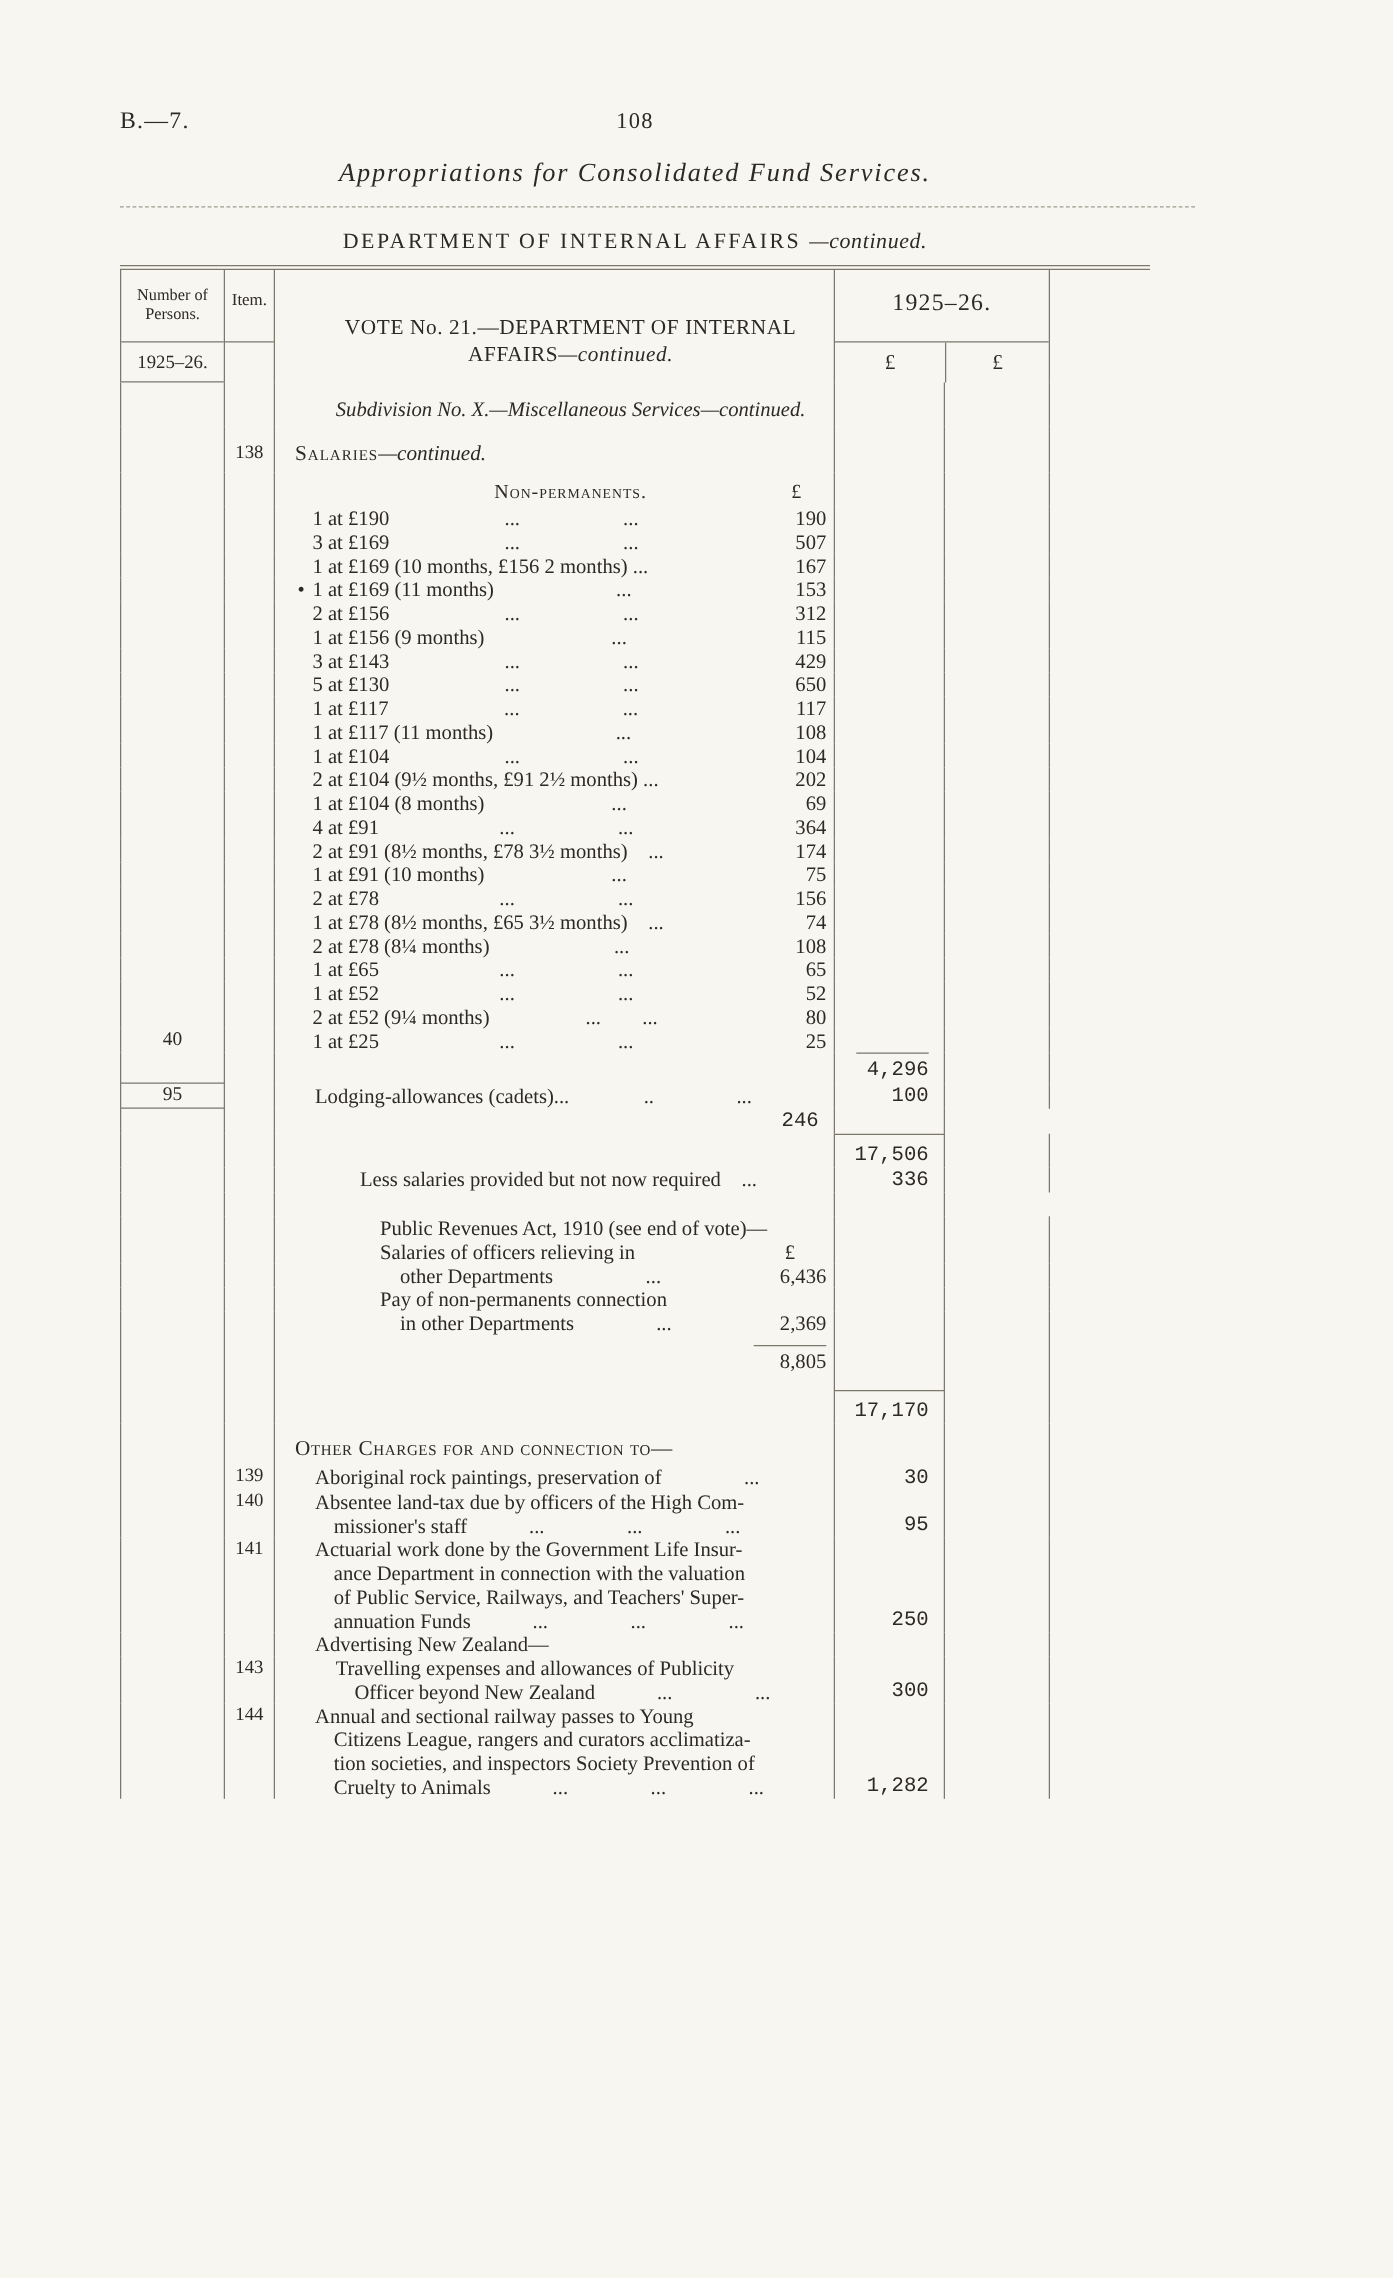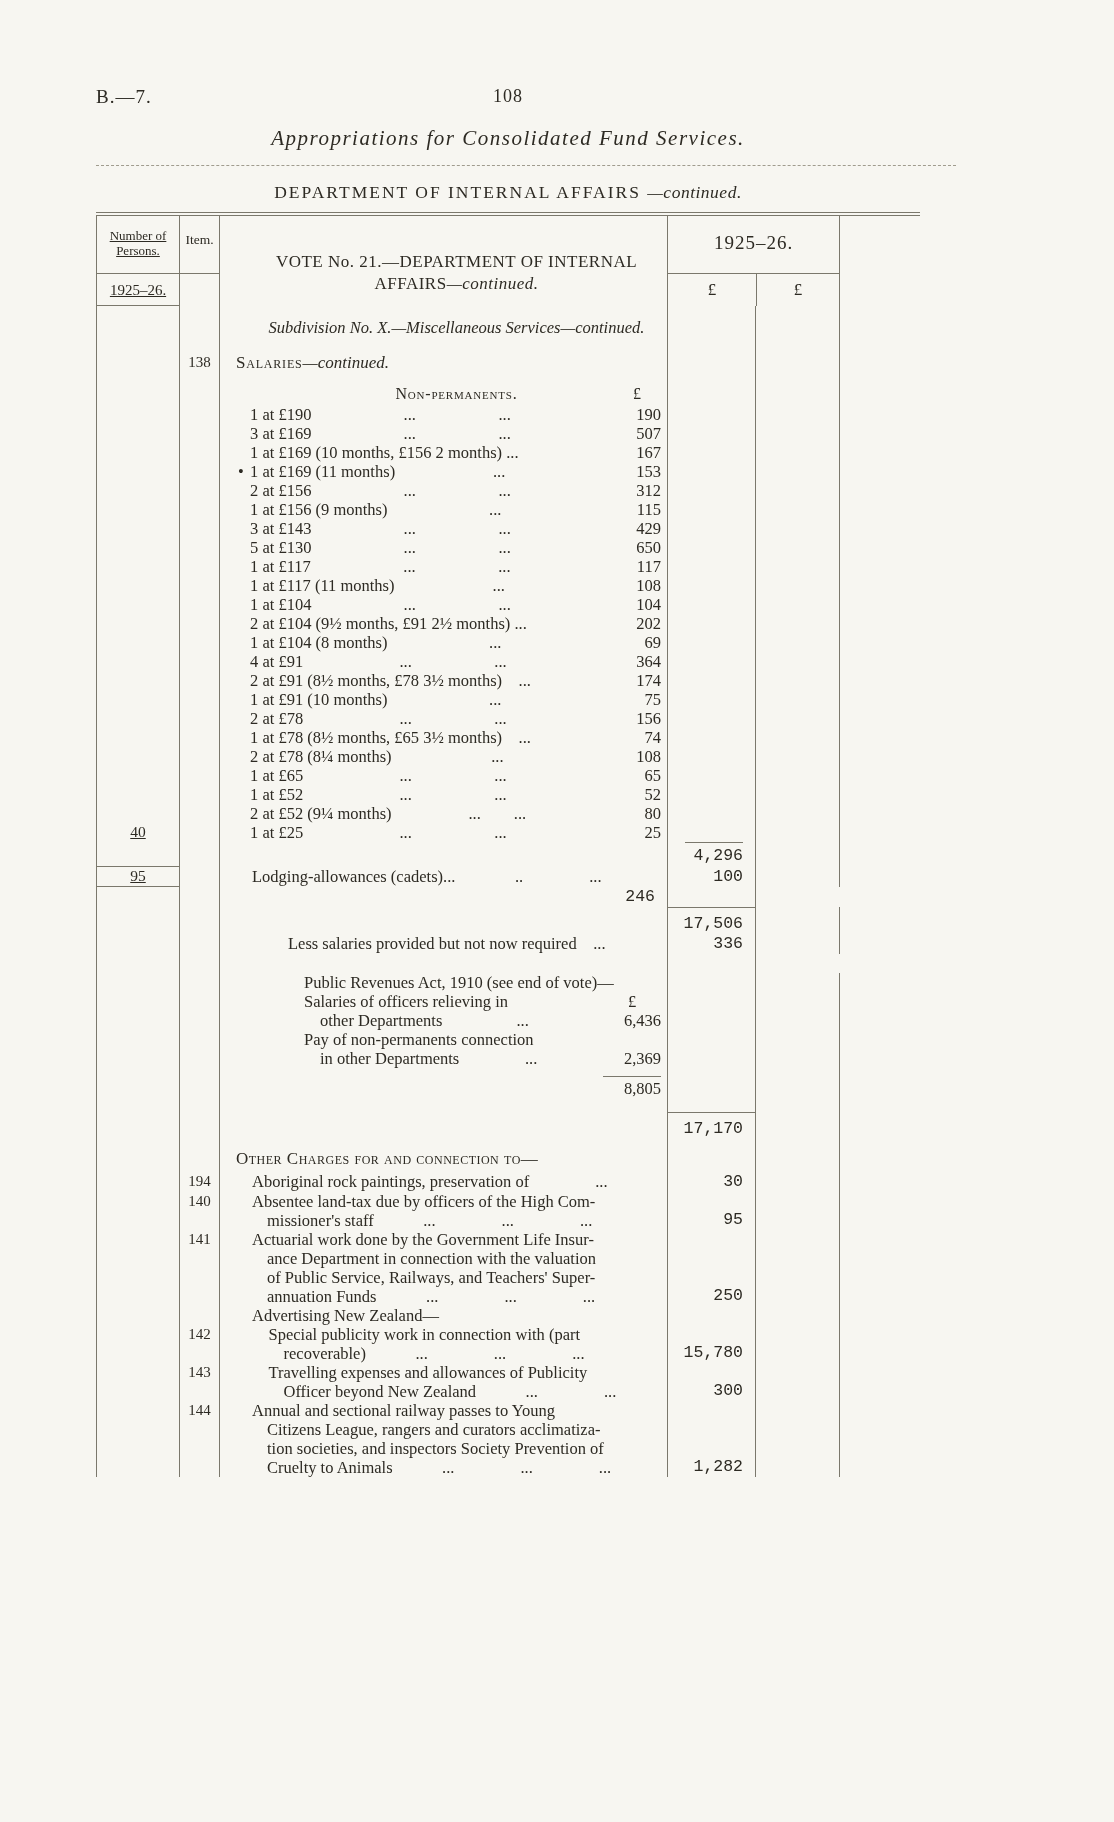--- a/index.html
+++ b/index.html
@@ -20,21 +20,21 @@
   .title{ text-align:center; font-style:italic; font-size:21px; letter-spacing:1.5px; margin-top:14px; }
   .rule-dashed{ border:0; border-top:1px dashed #a09c8e; width:860px; margin-top:14px; }
   .dept{ text-align:center; font-size:17.5px; letter-spacing:2px; margin-top:16px; }
   .dept .cont{ font-style:italic; letter-spacing:.5px; }
   .rule-double{ height:4px; border-top:1px solid var(--ln); border-bottom:1px solid var(--ln); margin-top:9px; }
 
   
   .sheet{ font-size:16.5px; }
   .trow{ display:grid; grid-template-columns:84px 40px 448px 88px 84px; }
   .trow > div{ min-height:19px; }
-  .cp{ border-left:1px solid var(--ln); border-right:1px solid var(--ln); text-align:center; font-size:13px;text-decoration:underline; }
+  .cp{ border-left:1px solid var(--ln); border-right:1px solid var(--ln); text-align:center; font-size:13px; }
   .ci{ border-right:1px solid var(--ln); text-align:center; font-size:15px; }
   .cm{ border-right:1px solid var(--ln); padding:0 6px 0 32px; line-height:19px; position:relative; }
   .c1{ border-right:1px solid var(--ln); text-align:right; padding:0 12px 1px 0;
        display:flex; flex-direction:column; justify-content:flex-end; align-items:flex-end; line-height:19px;font-family:Liberation Mono, monospace; }
   .c2{ border-right:1px solid var(--ln); }
 
   
   .hp-top{ height:58px; border-bottom:1px solid var(--ln); padding-top:12px; line-height:15px; }
   .hp-year{ padding:8px 0 6px; font-size:15px; border-bottom:1px solid var(--ln); }
   .hi-top{ height:58px; border-bottom:1px solid var(--ln); padding-top:16px; font-size:13.5px; }
@@ -653,21 +653,21 @@
         <div class="cm">
             <div class="oc-head">Other Charges for and connection to—</div>
           </div>
         <div class="c1"></div>
         <div class="c2"></div>
       </div>
 
       <div>
   <div class="trow">
     <div class="cp"></div>
-    <div class="ci"><span class="ino">194</span></div>
+    <div class="ci"><span class="ino">139</span></div>
     <div class="cm">
               <div class="item-text">Aboriginal rock paintings, preservation of    ...</div>
             </div>
     <div class="c1">
               <span>30</span>
             </div>
     <div class="c2"></div>
   </div>
 
   <div class="trow">
@@ -703,32 +703,20 @@
     <div class="ci"><span class="ino"></span></div>
     <div class="cm">
               <div class="item-text">Advertising New Zealand—</div>
             </div>
     <div class="c1">
               <span></span>
             </div>
     <div class="c2"></div>
   </div>
 
-  <div class="trow">
-    <div class="cp"></div>
-    <div class="ci"><span class="ino">142</span></div>
-    <div class="cm">
-              <div class="item-text"> Special publicity work in connection with (part
- recoverable)   ...    ...    ...</div>
-            </div>
-    <div class="c1">
-              <span>15,780</span>
-            </div>
-    <div class="c2"></div>
-  </div>
 
   <div class="trow">
     <div class="cp"></div>
     <div class="ci"><span class="ino">143</span></div>
     <div class="cm">
               <div class="item-text"> Travelling expenses and allowances of Publicity
  Officer beyond New Zealand   ...    ...</div>
             </div>
     <div class="c1">
               <span>300</span>

